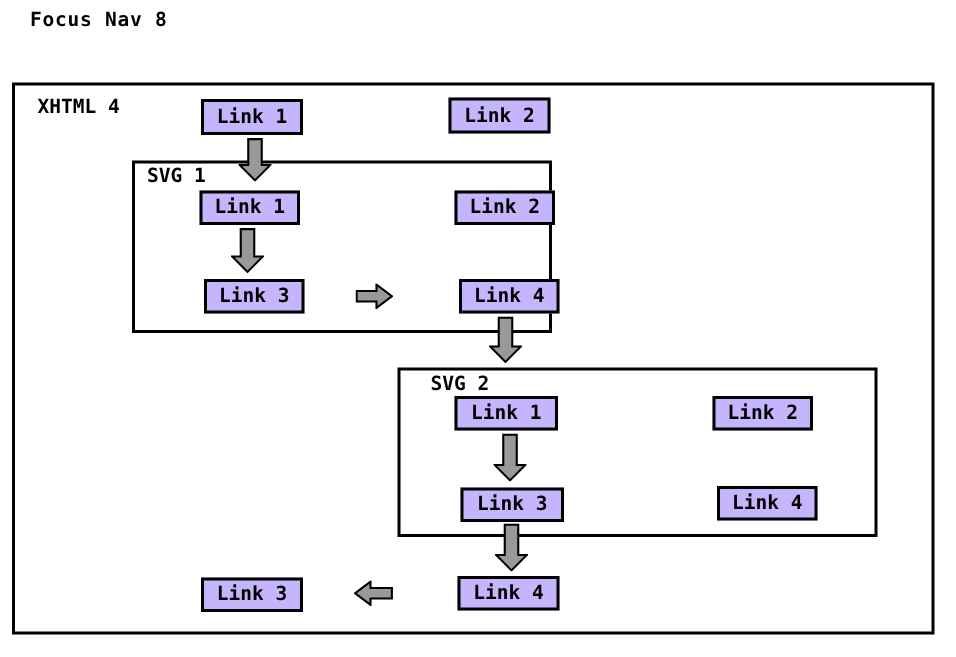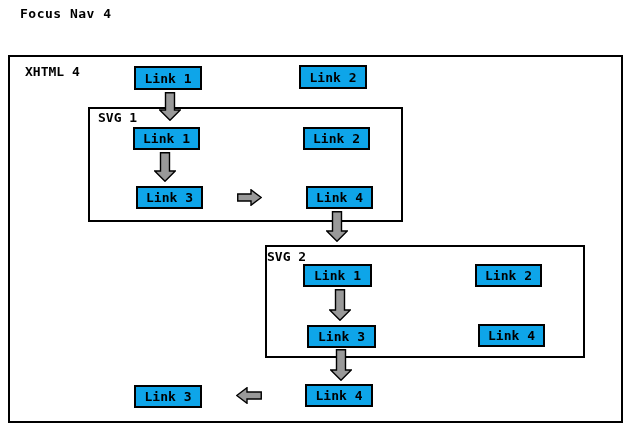--- a/index.html
+++ b/index.html
@@ -11,63 +11,63 @@
     position:absolute;left:20px;top:6px;font-size:13px;font-weight:bold;
     letter-spacing:0.5px;white-space:pre;
   }
   .container-box{
     position:absolute;border:2px solid #000;background:transparent;box-sizing:border-box;
   }
   .container-label{
     position:absolute;font-size:13px;font-weight:bold;white-space:pre;
   }
   .link-box{
-    position:absolute;border:2px solid #000;background:#0ea5e9;box-sizing:border-box;
+    position:absolute;border:2px solid #000;background:#c4b5fd;box-sizing:border-box;
     display:flex;align-items:center;justify-content:center;
     font-size:13px;font-weight:bold;white-space:pre;z-index:3;cursor:pointer;
   }
   .arrow{position:absolute;z-index:5;line-height:0;}
   .arrow svg{display:block;}
 </style>
 </head>
 <body>
 
 <div id="canvas" style="background: rgb(255, 255, 255); color: rgb(0, 0, 0);">
 
-  <div class="page-title">Focus Nav 4</div>
+  <div class="page-title">Focus Nav 8</div>
 
   <div class="container-box" style="left: 8px; top: 55px; width: 615px; height: 368px; border-color: rgb(0, 0, 0);">
     <span class="container-label" style="left:15px;top:7px;">XHTML 4</span>
 
     <div class="link-box" style="left: 124px; top: 9px; width: 68px; height: 24px; border-color: rgb(0, 0, 0);">
       <span>Link 1</span>
     </div>
     <div class="link-box" style="left: 289px; top: 8px; width: 68px; height: 24px; border-color: rgb(0, 0, 0);">
       <span>Link 2</span>
     </div>
 
-    <div class="container-box" style="left: 78px; top: 50px; width: 315px; height: 115px; border-color: rgb(0, 0, 0); text-decoration: underline;">
+    <div class="container-box" style="left: 78px; top: 50px; width: 280px; height: 115px; border-color: rgb(0, 0, 0); text-decoration: underline;">
       <span class="container-label" style="left:8px;top:1px;">SVG 1</span>
 
       <div class="link-box" style="left: 43px; top: 18px; width: 67px; height: 23px; border-color: rgb(0, 0, 0);">
         <span>Link 1</span>
       </div>
       <div class="link-box" style="left: 213px; top: 18px; width: 67px; height: 23px; border-color: rgb(0, 0, 0);">
         <span>Link 2</span>
       </div>
       <div class="link-box" style="left: 46px; top: 77px; width: 67px; height: 23px; border-color: rgb(0, 0, 0);">
         <span>Link 3</span>
       </div>
       <div class="link-box" style="left: 216px; top: 77px; width: 67px; height: 23px; border-color: rgb(0, 0, 0);">
         <span>Link 4</span>
       </div>
     </div>
 
     <div class="container-box" style="left: 255px; top: 188px; width: 320px; height: 113px; border-color: rgb(0, 0, 0);">
-      <span class="container-label" style="left:0;top:2px;">SVG 2</span>
+      <span class="container-label" style="left:20px;top:2px;">SVG 2</span>
 
       <div class="link-box" style="left: 36px; top: 17px; width: 69px; height: 23px; border-color: rgb(0, 0, 0);">
         <span>Link 1</span>
       </div>
       <div class="link-box" style="left: 208px; top: 17px; width: 67px; height: 23px; border-color: rgb(0, 0, 0);">
         <span>Link 2</span>
       </div>
       <div class="link-box" style="left: 40px; top: 78px; width: 69px; height: 23px; border-color: rgb(0, 0, 0);">
         <span>Link 3</span>
       </div>

